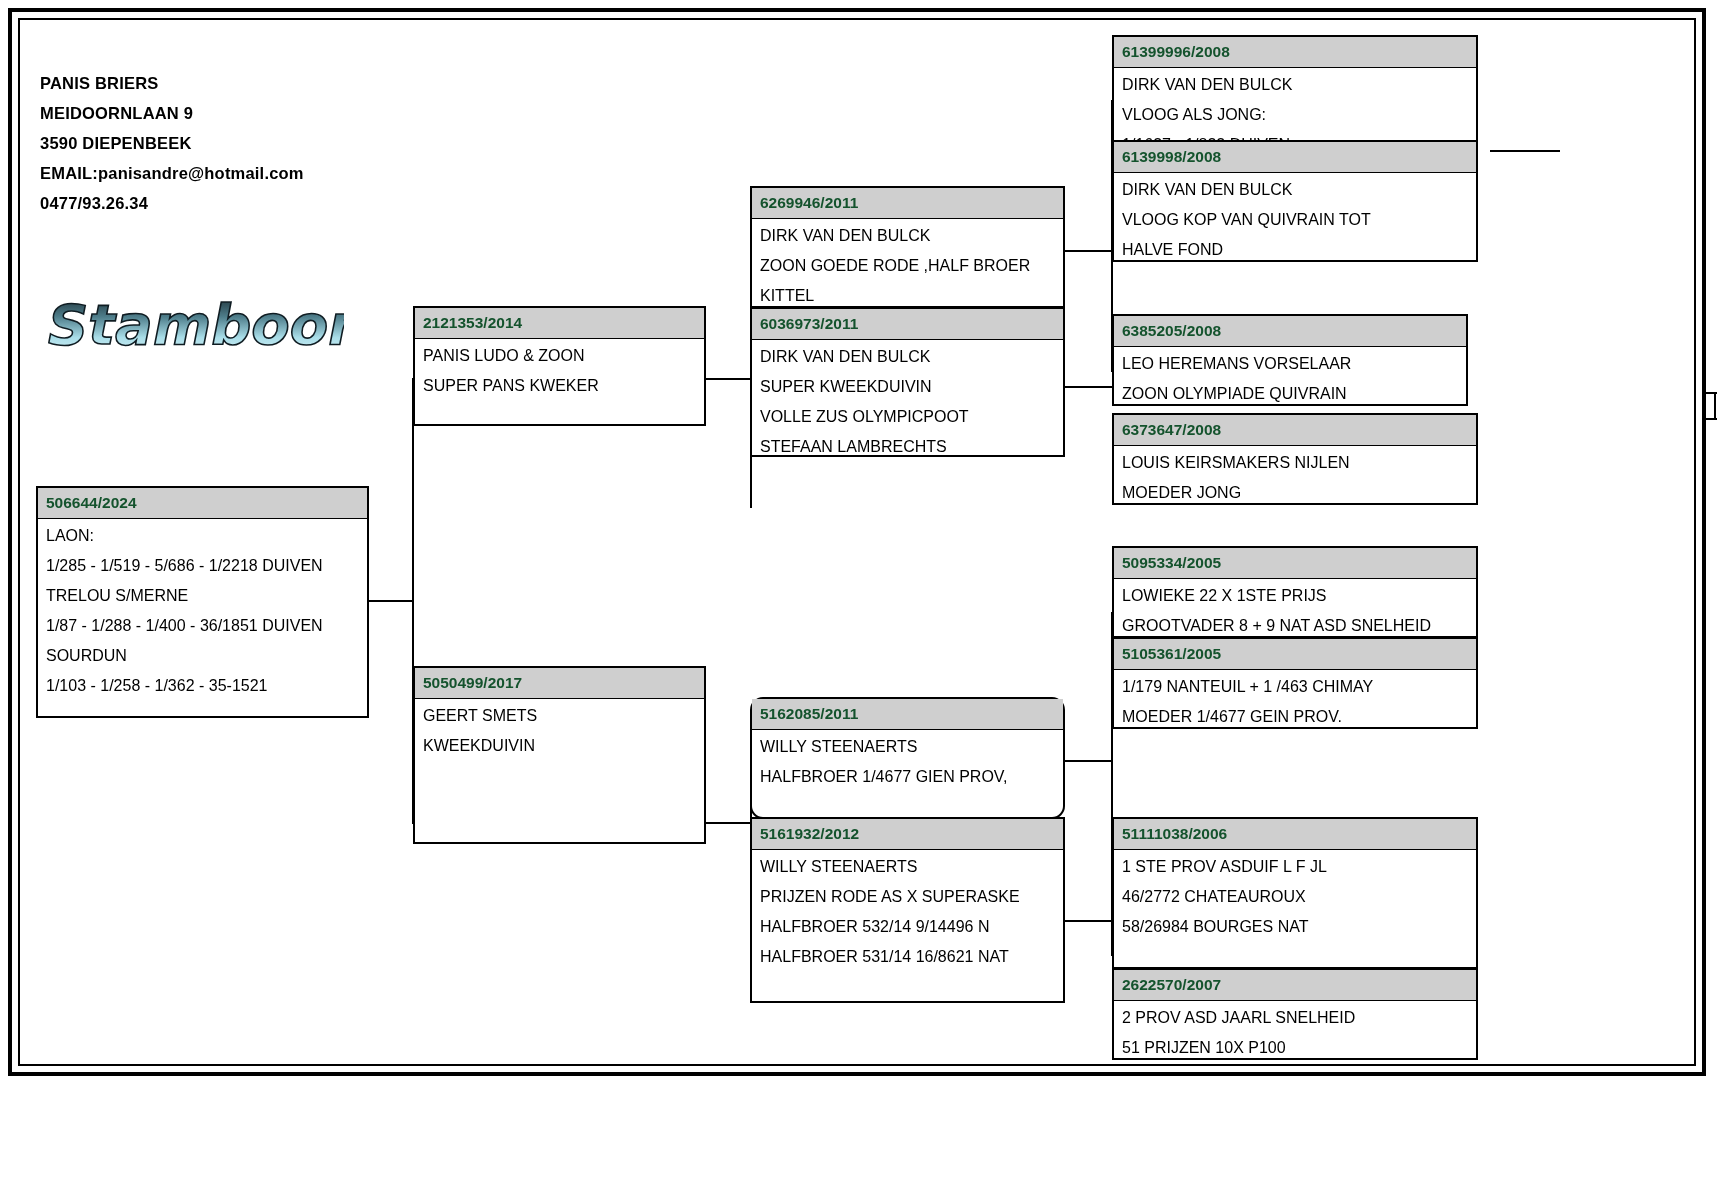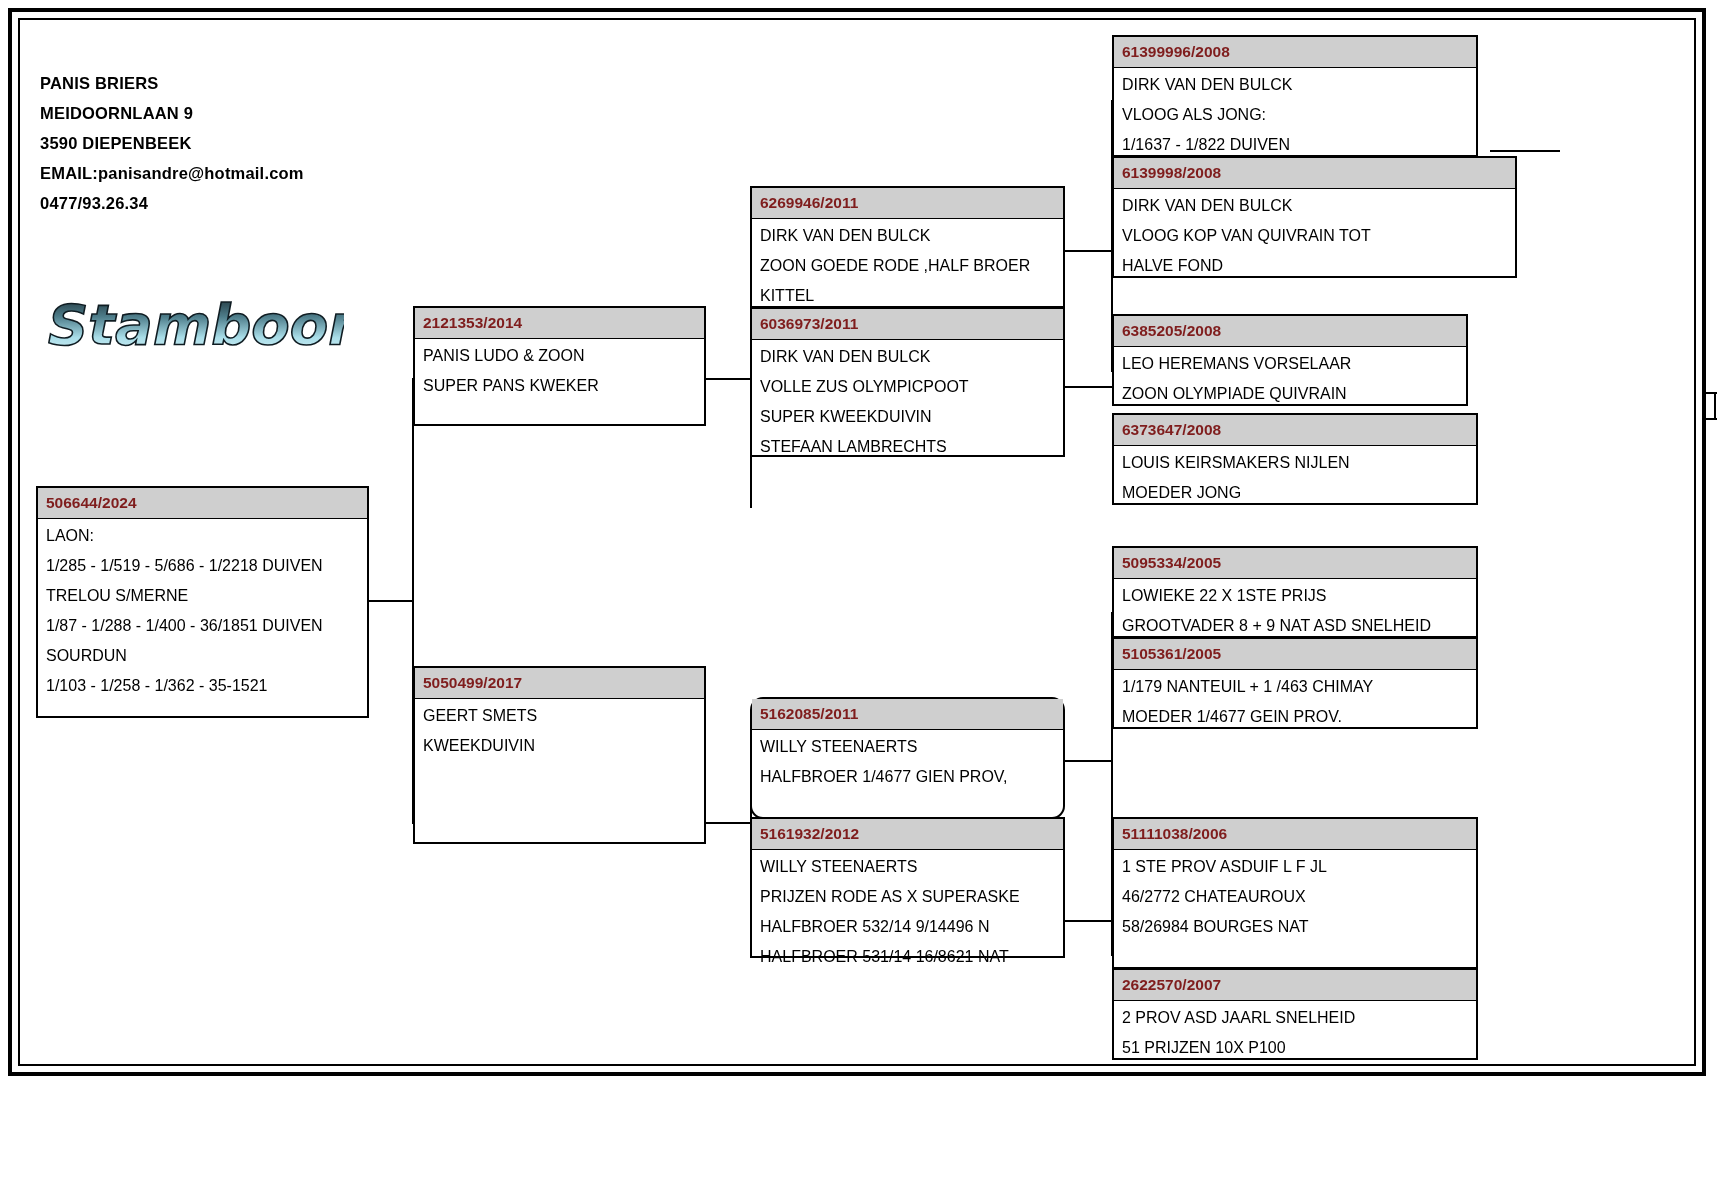--- a/index.html
+++ b/index.html
@@ -14,21 +14,21 @@
   
   .owner{position:absolute;left:40px;top:68px;}
   .owner div{font-size:16.5px;font-weight:bold;color:#000;line-height:30px;white-space:nowrap;letter-spacing:.2px;}
 
   
   .logo{position:absolute;left:44px;top:288px;width:300px;height:72px;}
   .logo svg{display:block;}
 
   
   .box{position:absolute;box-sizing:border-box;border:2px solid #000;background:#ffffff;}
-  .box .hdr{background:#cfcfcf;border-bottom:1px solid #000;font-size:15.5px;font-weight:bold;color:#7f1d1d;
+  .box .hdr{background:#cfcfcf;border-bottom:1px solid #000;font-size:15.5px;font-weight:bold;color:#14532d;
             padding:4px 6px 5px 8px;line-height:21px;white-space:nowrap;}
   .box .body{padding:2px 6px 4px 8px;}
   .box .body .ln{font-size:16px;color:#000;line-height:30px;white-space:nowrap;}
 
   
   .ln-h{position:absolute;background:#000;height:2px;}
   .ln-v{position:absolute;background:#000;width:2px;}
 
   
   .edge-mark{position:absolute;background:#000;}
@@ -122,54 +122,54 @@
       <div class="ln">DIRK VAN DEN BULCK</div>
       <div class="ln">ZOON GOEDE RODE ,HALF BROER</div>
       <div class="ln">KITTEL</div>
     </div>
   </div>
 
   <div class="box" style="left:750px;top:307px;width:315px;height:150px;">
     <div class="hdr">6036973/2011</div>
     <div class="body">
       <div class="ln">DIRK VAN DEN BULCK</div>
+      <div class="ln">SUPER KWEEKDUIVIN</div>
       <div class="ln">VOLLE ZUS OLYMPICPOOT</div>
-      <div class="ln">SUPER KWEEKDUIVIN</div>
       <div class="ln">STEFAAN LAMBRECHTS</div>
     </div>
   </div>
 
   <div class="box" style="left:750px;top:697px;width:315px;height:122px;border-radius:13px;">
     <div class="hdr">5162085/2011</div>
     <div class="body">
       <div class="ln">WILLY STEENAERTS</div>
       <div class="ln">HALFBROER 1/4677 GIEN PROV,</div>
     </div>
   </div>
 
-  <div class="box" style="left:750px;top:817px;width:315px;height:141px;">
+  <div class="box" style="left:750px;top:817px;width:315px;height:186px;">
     <div class="hdr">5161932/2012</div>
     <div class="body">
       <div class="ln">WILLY STEENAERTS</div>
       <div class="ln">PRIJZEN RODE AS X SUPERASKE</div>
       <div class="ln">HALFBROER 532/14 9/14496 N</div>
       <div class="ln">HALFBROER 531/14 16/8621 NAT</div>
     </div>
   </div>
 
   <div class="box" style="left:1112px;top:35px;width:366px;height:122px;">
     <div class="hdr">61399996/2008</div>
     <div class="body">
       <div class="ln">DIRK VAN DEN BULCK</div>
       <div class="ln">VLOOG ALS JONG:</div>
       <div class="ln">1/1637  - 1/822 DUIVEN</div>
     </div>
   </div>
 
-  <div class="box" style="left:1112px;top:156px;width:405px;height:122px;">
+  <div class="box" style="left:1112px;top:140px;width:366px;height:122px;">
     <div class="hdr">6139998/2008</div>
     <div class="body">
       <div class="ln">DIRK VAN DEN BULCK</div>
       <div class="ln">VLOOG KOP VAN QUIVRAIN TOT</div>
       <div class="ln">HALVE FOND</div>
     </div>
   </div>
 
   <div class="box" style="left:1112px;top:314px;width:356px;height:92px;">
     <div class="hdr">6385205/2008</div>

